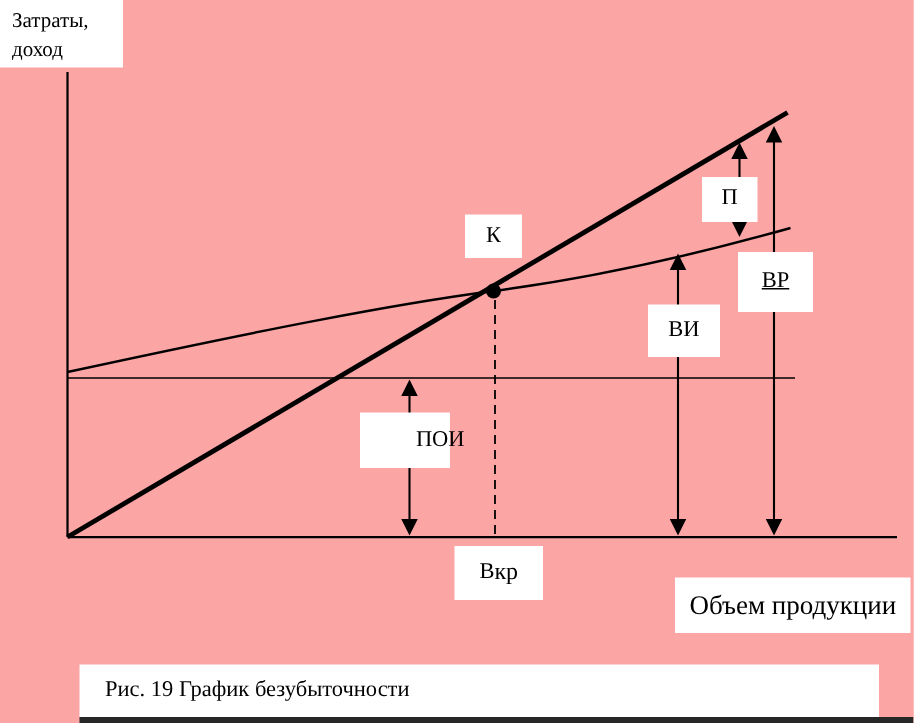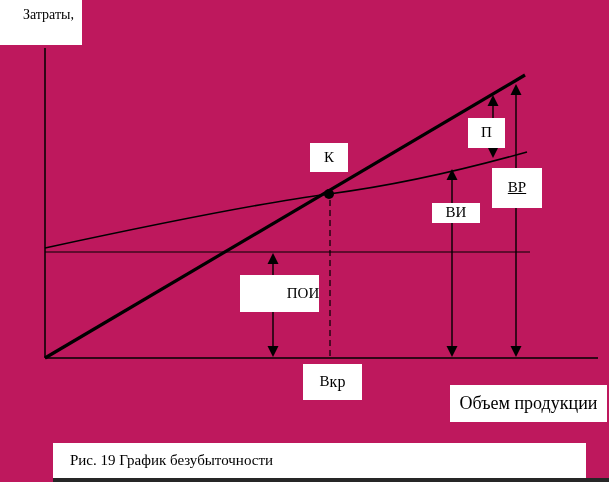--- a/index.html
+++ b/index.html
@@ -1,36 +1,36 @@
 <!DOCTYPE html>
 <html><head>
 <meta charset="utf-8">
 <style>
   html, body { margin: 0; padding: 0; }
   body { width: 609px; height: 482px; font-family: "Liberation Serif", serif; }
   .stage {
     position: relative; width: 609px; height: 482px;
-    background: #be185d; overflow: hidden; text-align: right;
+    background: #fca5a5; overflow: hidden;
   }
   .chart-svg { position: absolute; left: 0; top: 0; }
   .label-box {
     position: absolute; background: #ffffff; color: #000000;
     display: flex; align-items: center; justify-content: center;
     font-size: 15px; line-height: 1.15; box-sizing: border-box;
   }
   .label-box.multiline {
     display: block; padding: 5px 8px; font-size: 14px; line-height: 19px;
     justify-content: flex-start;
   }
   .yaxis-label { left: 0; top: 0; width: 82px; height: 45px; }
   .k-label   { left: 310px; top: 143px; width: 38px; height: 29px; }
   .p-label   { left: 468px; top: 118px; width: 37px; height: 30px; }
   .vr-label  { left: 492px; top: 168px; width: 50px; height: 40px; text-decoration: underline; }
-  .vi-label  { left: 432px; top: 203px; width: 48px; height: 20px; }
-  .poi-label { left: 240px; top: 275px; width: 79px; height: 37px; padding-left: 47px; }
+  .vi-label  { left: 432px; top: 203px; width: 48px; height: 35px; }
+  .poi-label { left: 240px; top: 275px; width: 60px; height: 37px; padding-left: 47px; }
   .vkr-label { left: 303px; top: 364px; width: 59px; height: 36px; }
   .xaxis-label { left: 450px; top: 385px; width: 157px; height: 37px; font-size: 18px; }
   .caption-box {
     position: absolute; left: 53px; top: 443px; width: 533px; height: 35px;
     background: #ffffff; color: #000000; display: flex; align-items: center;
     padding-left: 17px; box-sizing: border-box; font-size: 15px;
   }
   .footer-bar {
     position: absolute; left: 53px; top: 478px; width: 556px; height: 4px;
     background: #262626;
@@ -77,20 +77,21 @@
 
     <g>
       <line x1="493" y1="103" x2="493" y2="150" stroke="#000" stroke-width="1.4"></line>
       <polygon points="493,95 487.5,106 498.5,106" fill="#000"></polygon>
       <polygon points="493,158 487.5,147 498.5,147" fill="#000"></polygon>
     </g>
   </svg>
 
   <div class="label-box multiline yaxis-label">
     <div>Затраты,</div>
+    <div>доход</div>
   </div>
 
   <div class="label-box k-label">К</div>
 
   <div class="label-box p-label">П</div>
 
   <div class="label-box vr-label">ВР</div>
 
   <div class="label-box vi-label">ВИ</div>
 

